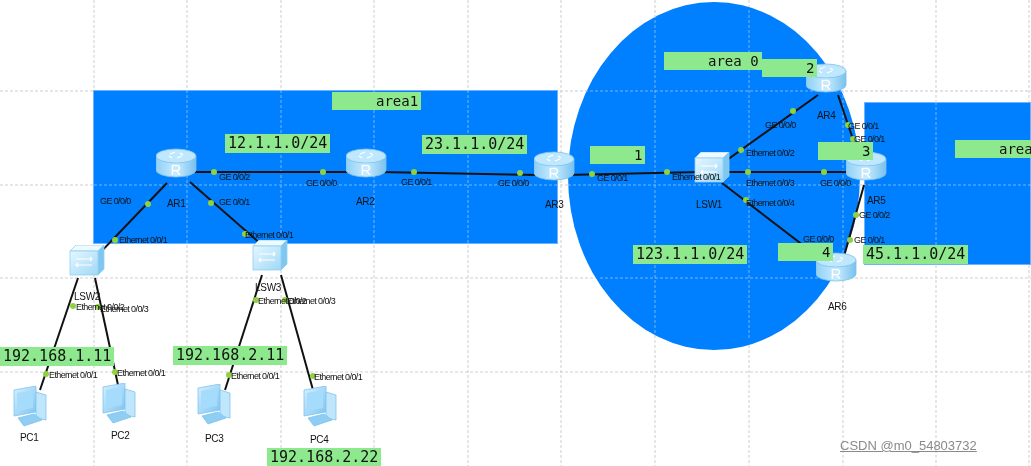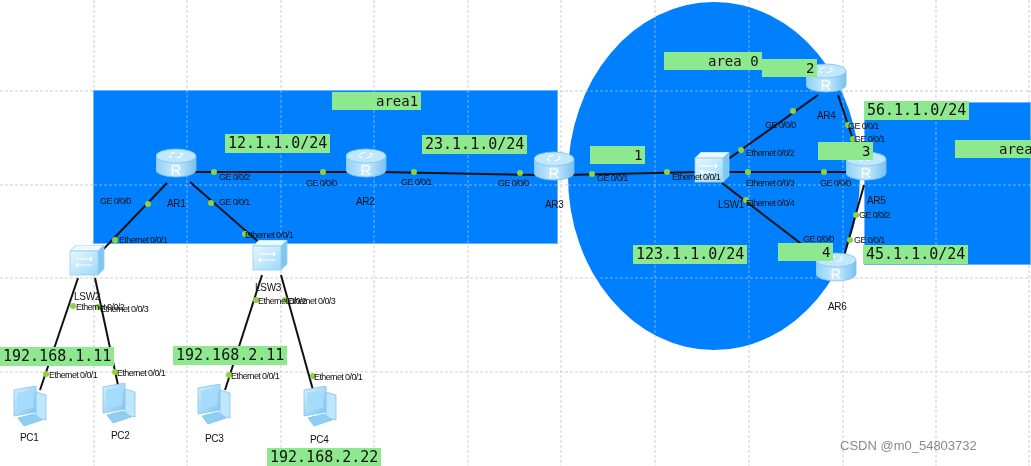--- a/index.html
+++ b/index.html
@@ -7,21 +7,21 @@
   #stage { position: absolute; left: 0; top: 0; width: 1031px; height: 466px; }
   .gridsvg { position: absolute; left: 0; top: 0; }
   .area-rect { position: absolute; background: #0080ff; border: 1px solid #6fb2ff; box-sizing: border-box; }
   .area-ellipse { position: absolute; background: #0080ff; border-radius: 50%; }
   .lbl { position: absolute; background: #8ee88e; color: #111; font-family: "DejaVu Sans Mono", monospace; white-space: nowrap; line-height: 1; padding: 2px 3px; }
   .lbl.big { font-size: 15px; }
   .lbl.med { font-size: 14px; padding-left: 44px; }
   .port { position: absolute; font-size: 9px; color: #111; white-space: nowrap; letter-spacing: -0.6px; font-family: "Liberation Sans", sans-serif; }
   .devname { position: absolute; font-size: 10px; color: #111; white-space: nowrap; letter-spacing: -0.3px; }
   .dev { position: absolute; }
-  .watermark { position: absolute; font-size: 13px; color: #8a8a8a; white-space: nowrap; }
+  .watermark { position: absolute; font-size: 13px; color: #8a8a8a; white-space: nowrap; text-decoration: underline; }
   .overlay { position: absolute; left: 0; top: 0; pointer-events: none; }
 </style>
 </head>
 <body>
 
 <div id="stage">
 
   <svg class="gridsvg" width="1031" height="466">
     <g stroke="#cfcfcf" stroke-width="1" stroke-dasharray="3,2">
       <line x1="94" y1="0" x2="94" y2="466"></line>
@@ -189,21 +189,21 @@
   <svg class="dev" style="left:298px;top:386px" width="40" height="42">
       <use href="#pc"></use>
     </svg>
 
   <span class="devname" style="left:167px;top:198px">AR1</span>
   <span class="devname" style="left:356px;top:196px">AR2</span>
   <span class="devname" style="left:545px;top:199px">AR3</span>
   <span class="devname" style="left:817px;top:110px">AR4</span>
   <span class="devname" style="left:867px;top:195px">AR5</span>
   <span class="devname" style="left:828px;top:301px">AR6</span>
-  <span class="devname" style="left:718px;top:199px">LSW1</span>
+  <span class="devname" style="left:696px;top:199px">LSW1</span>
   <span class="devname" style="left:74px;top:291px">LSW2</span>
   <span class="devname" style="left:255px;top:282px">LSW3</span>
   <span class="devname" style="left:20px;top:432px">PC1</span>
   <span class="devname" style="left:111px;top:430px">PC2</span>
   <span class="devname" style="left:205px;top:433px">PC3</span>
   <span class="devname" style="left:310px;top:434px">PC4</span>
 
   <span class="port" style="left:219px;top:172px">GE 0/0/2</span>
   <span class="port" style="left:100px;top:196px">GE 0/0/0</span>
   <span class="port" style="left:219px;top:197px">GE 0/0/1</span>
@@ -233,21 +233,20 @@
   <span class="port" style="left:231px;top:371px">Ethernet 0/0/1</span>
   <span class="port" style="left:314px;top:372px">Ethernet 0/0/1</span>
 
   <span class="lbl med" style="left:332px;top:92px">area1</span>
   <span class="lbl med" style="left:664px;top:52px">area 0</span>
   <span class="lbl med" style="left:955px;top:140px">area 2</span>
 
   <span class="lbl big" style="left:225px;top:134px">12.1.1.0/24</span>
   <span class="lbl big" style="left:422px;top:135px">23.1.1.0/24</span>
   <span class="lbl big" style="left:633px;top:245px">123.1.1.0/24</span>
-  <span class="lbl big" style="left:864px;top:101px">56.1.1.0/24</span>
   <span class="lbl big" style="left:863px;top:245px">45.1.1.0/24</span>
 
   <span class="lbl med" style="left:590px;top:146px">1</span>
   <span class="lbl med" style="left:762px;top:59px">2</span>
   <span class="lbl med" style="left:818px;top:142px">3</span>
   <span class="lbl med" style="left:778px;top:243px">4</span>
 
   <span class="lbl big" style="left:0px;top:347px">192.168.1.11</span>
   <span class="lbl big" style="left:173px;top:346px">192.168.2.11</span>
   <span class="lbl big" style="left:267px;top:448px">192.168.2.22</span>

